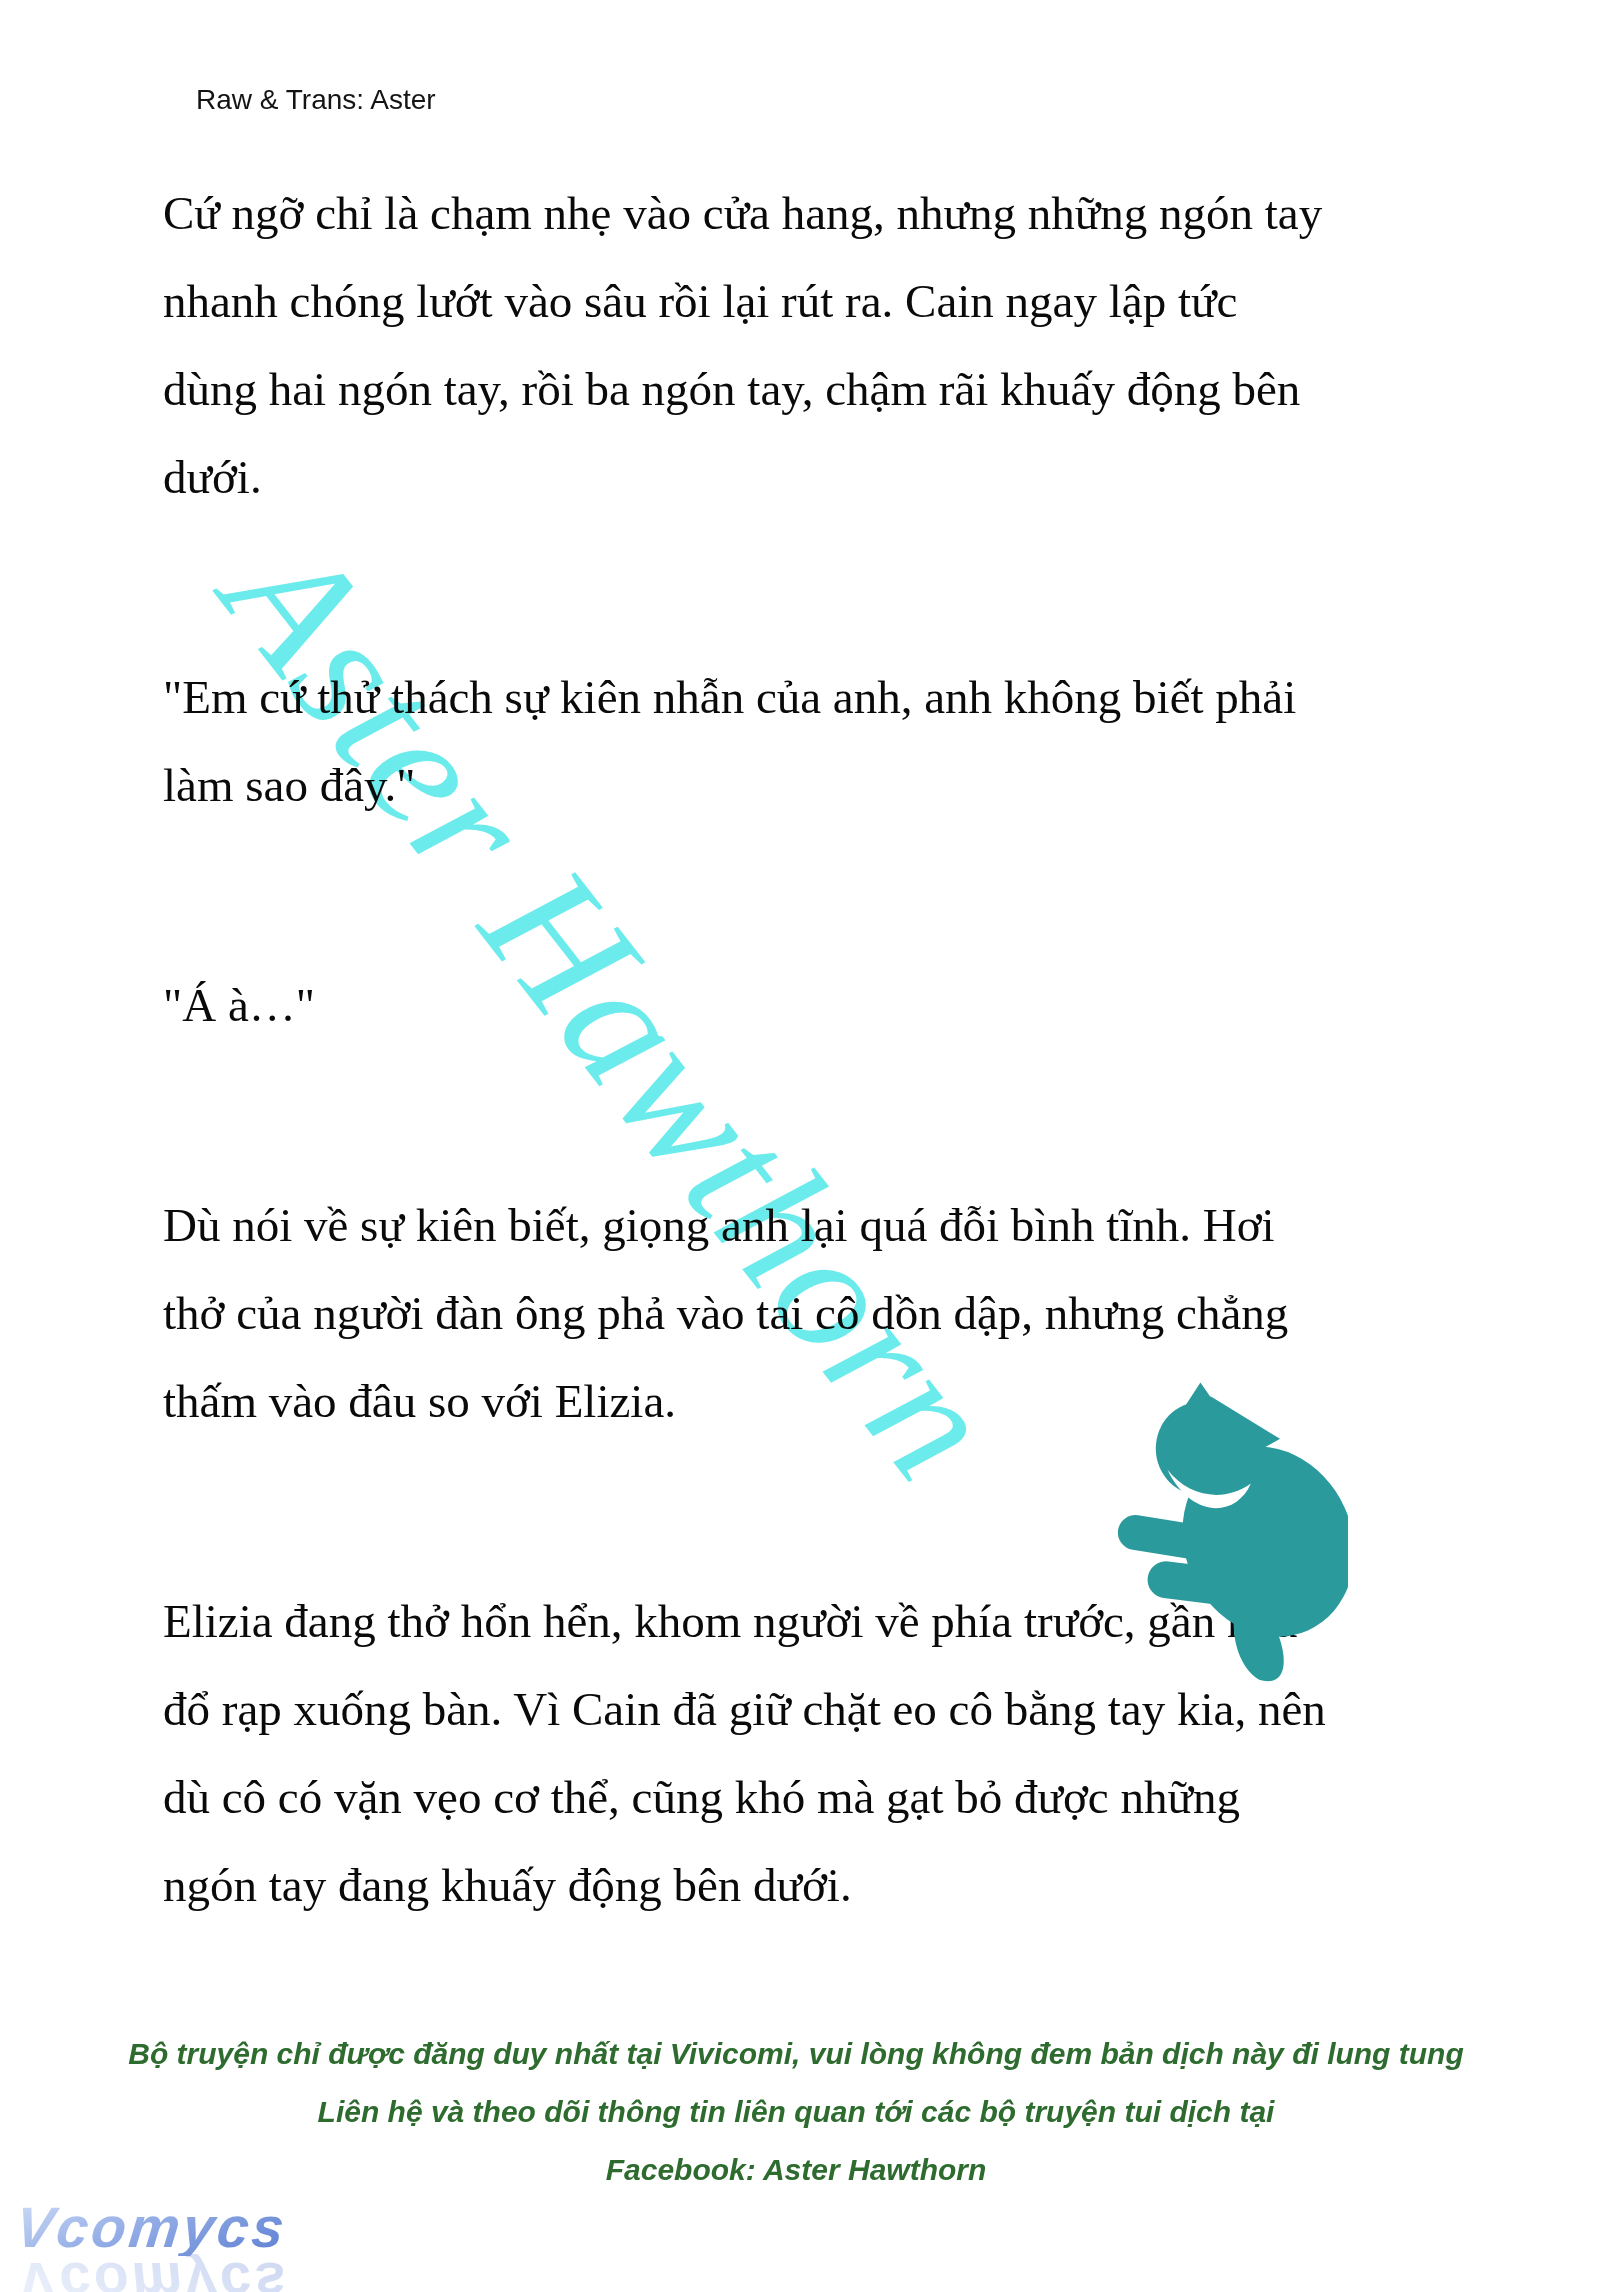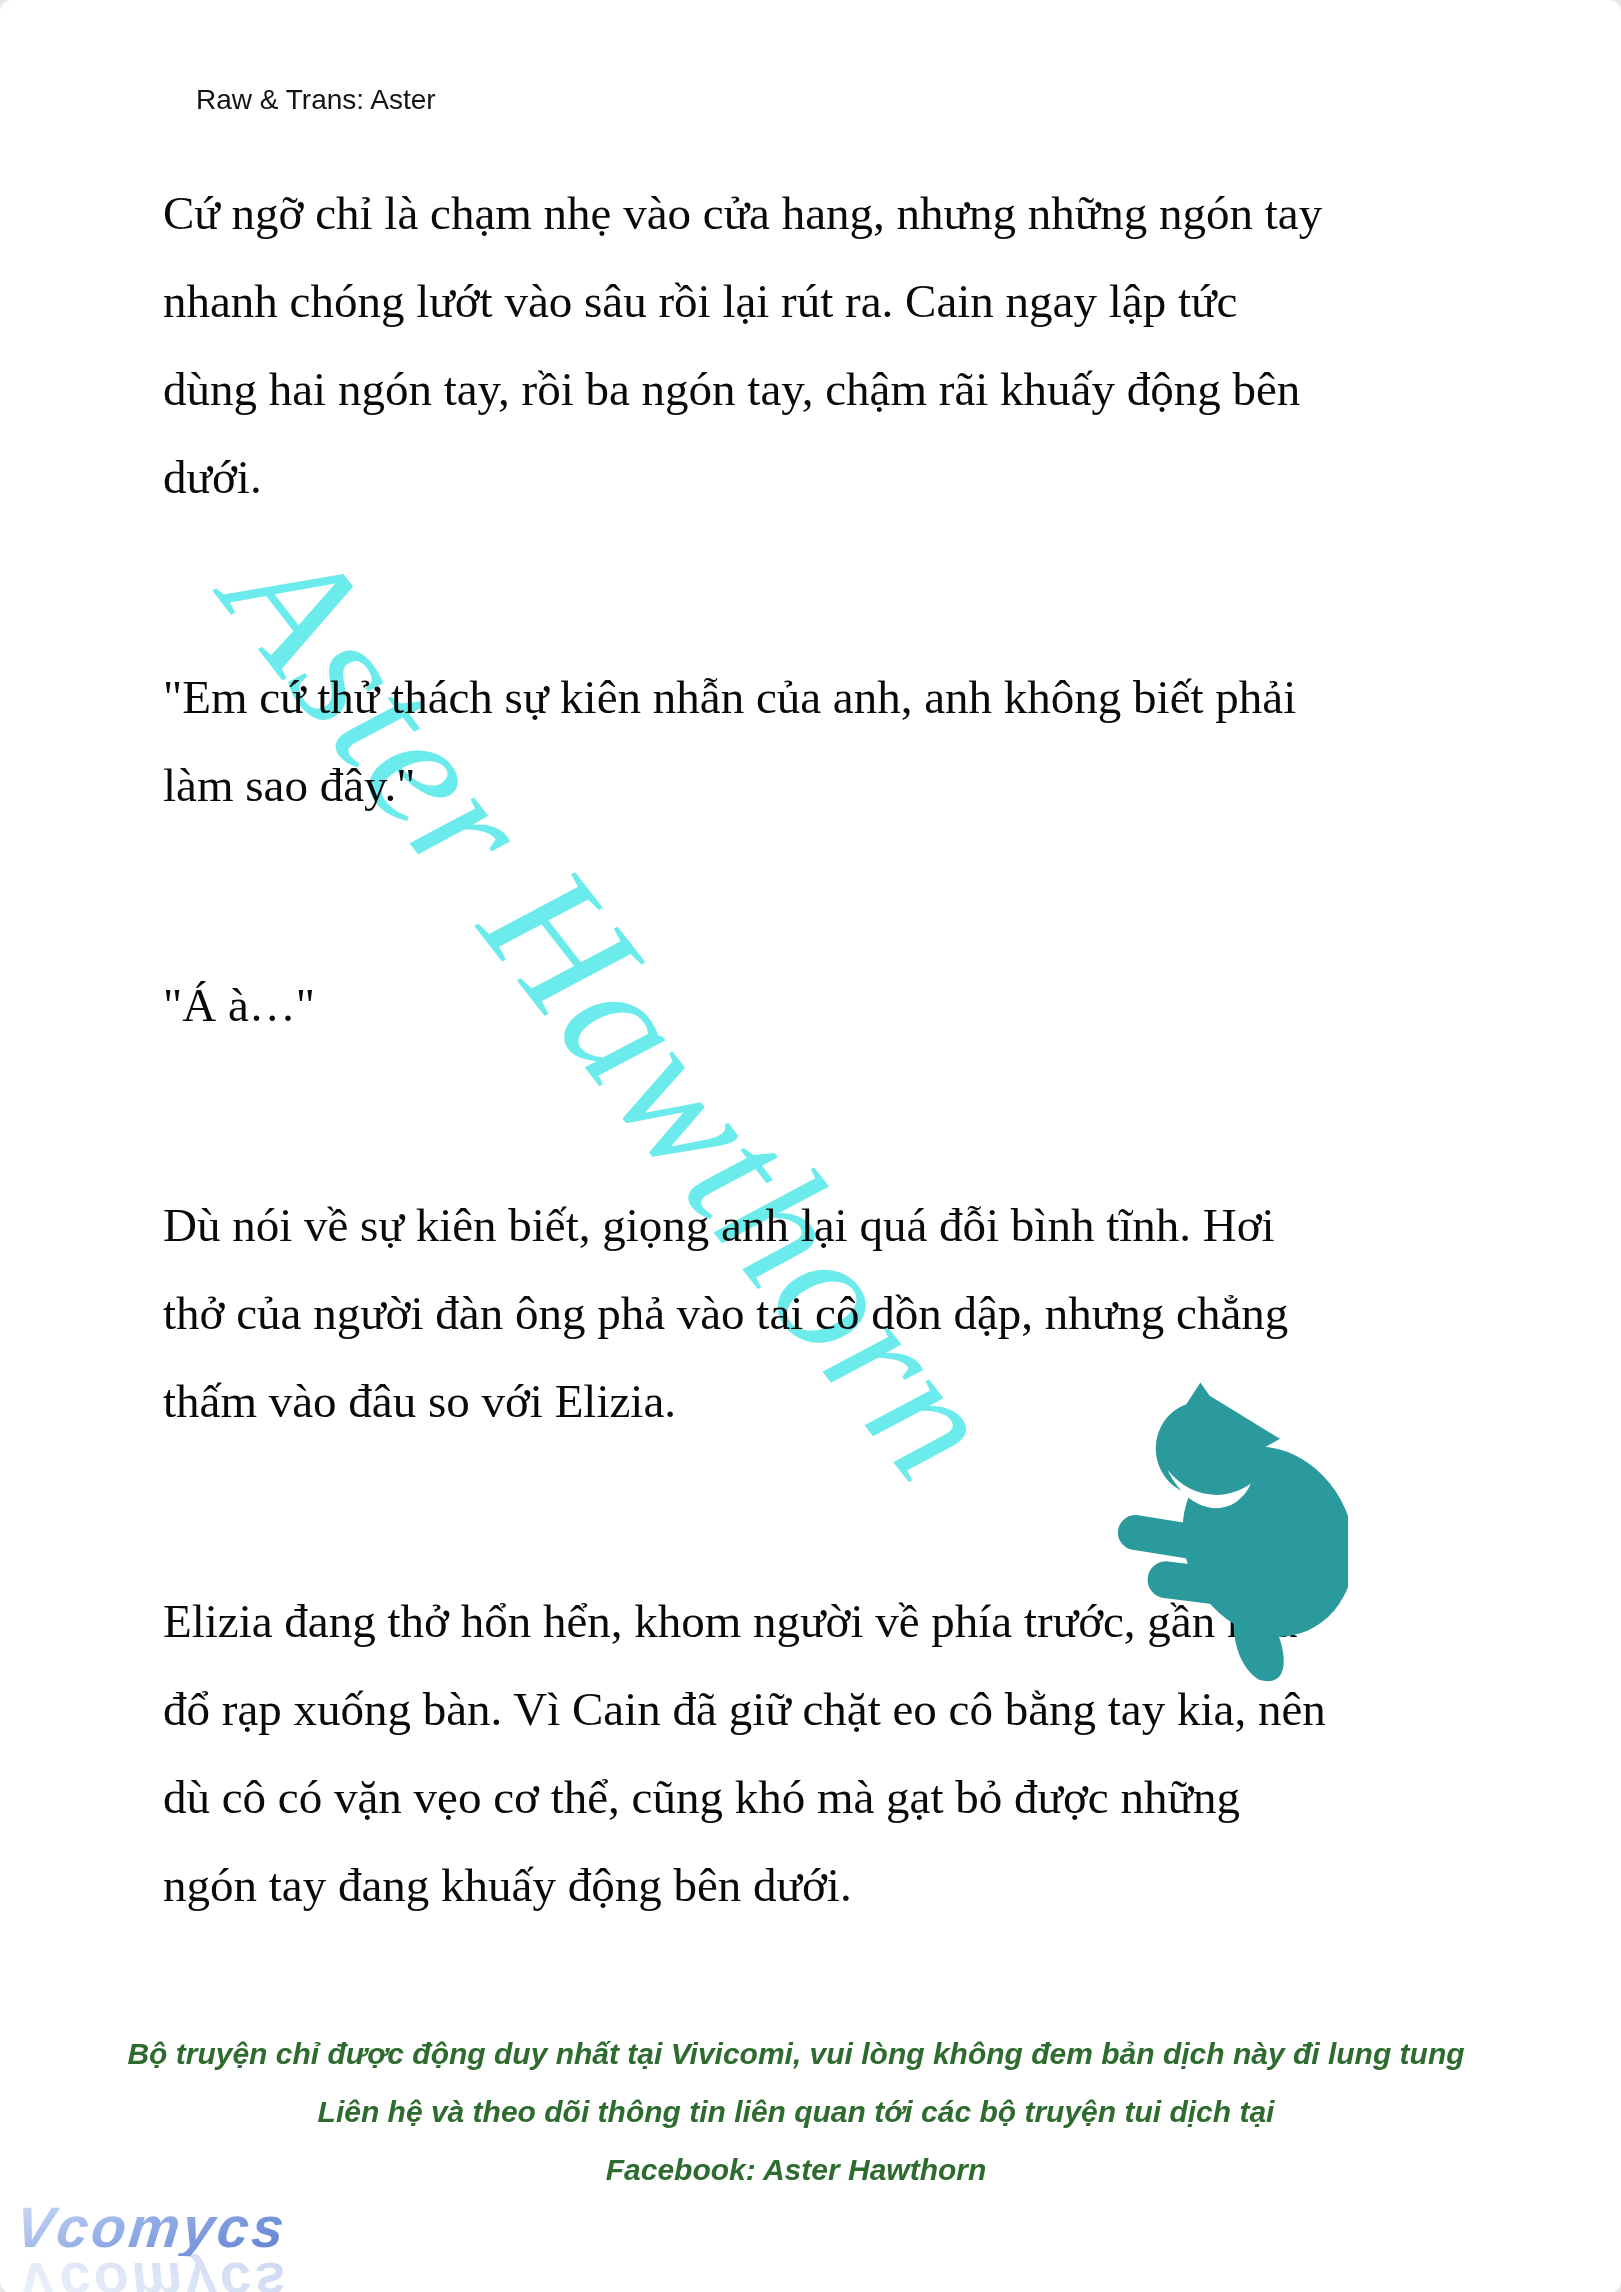--- a/index.html
+++ b/index.html
@@ -3,21 +3,20 @@
 <meta charset="utf-8">
 <style>
   html,body { margin:0; padding:0; background:#e8e8e8; }
   .page {
     position:relative;
     width:1621px; height:2293px;
     margin:0 auto;
     background:#ffffff;
     overflow:hidden;
     font-family:"Liberation Serif", serif;
-    border-radius:12px;
   }
   .header-credit {
     position:absolute;
     top:84px; left:196px;
     font-family:"Liberation Sans", sans-serif;
     font-size:28px;
     color:#141414;
     z-index:2;
   }
   .watermark {
@@ -145,21 +144,21 @@
         <rect x="36" y="188" width="98" height="38" rx="19" transform="rotate(7 36 188)"></rect>
 
         <path d="M126,222 C116,262 126,298 148,312 C172,320 180,300 169,268 C160,242 157,232 160,220 Z"></path>
       </g>
 
       <path d="M54,96 C76,124 112,130 140,110 C124,146 78,146 54,96 Z" fill="#ffffff"></path>
     </svg>
   </div>
 
   <div class="footer">
-    <div>Bộ truyện chỉ được động duy nhất tại Vivicomi, vui lòng không đem bản dịch này đi lung tung</div>
+    <div>Bộ truyện chỉ được đăng duy nhất tại Vivicomi, vui lòng không đem bản dịch này đi lung tung</div>
     <div>Liên hệ và theo dõi thông tin liên quan tới các bộ truyện tui dịch tại</div>
     <div>Facebook: Aster Hawthorn</div>
   </div>
 
   <div class="logo">
     <span class="logo-text">Vcomycs</span>
     <span class="logo-reflection">Vcomycs</span>
   </div>
 
 </div>

